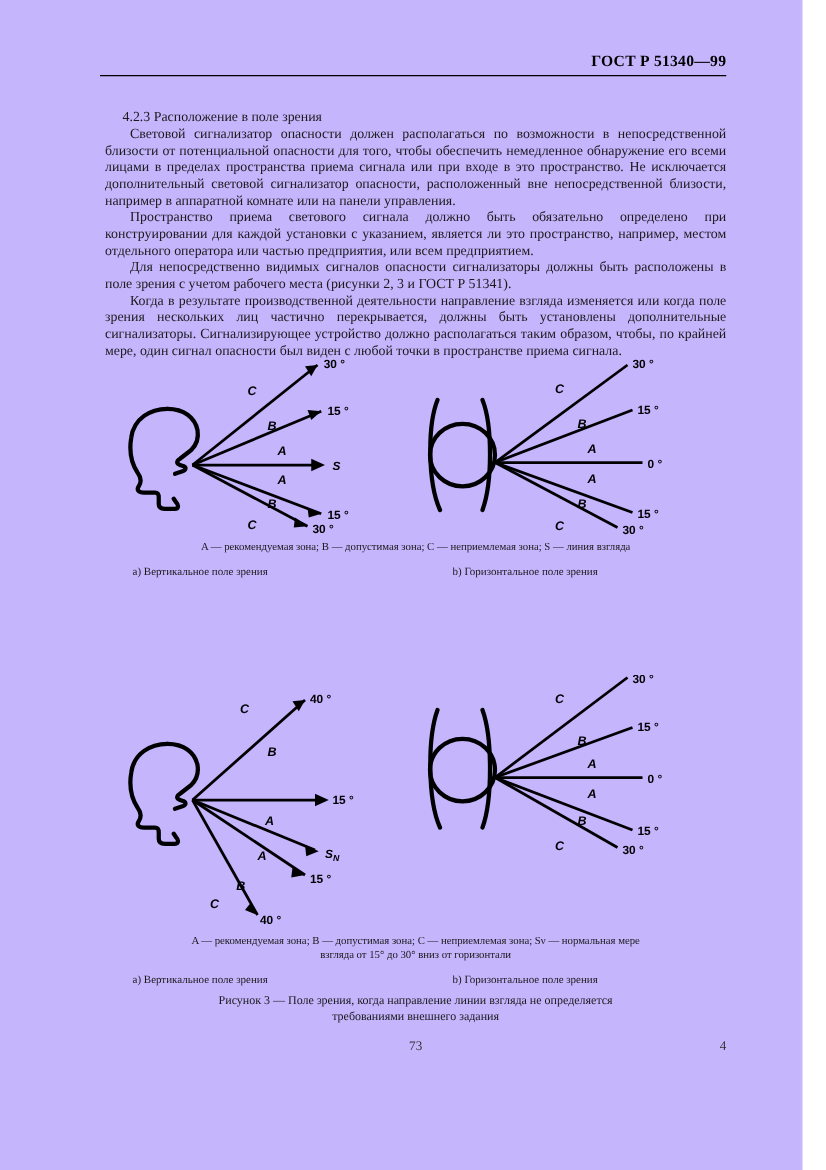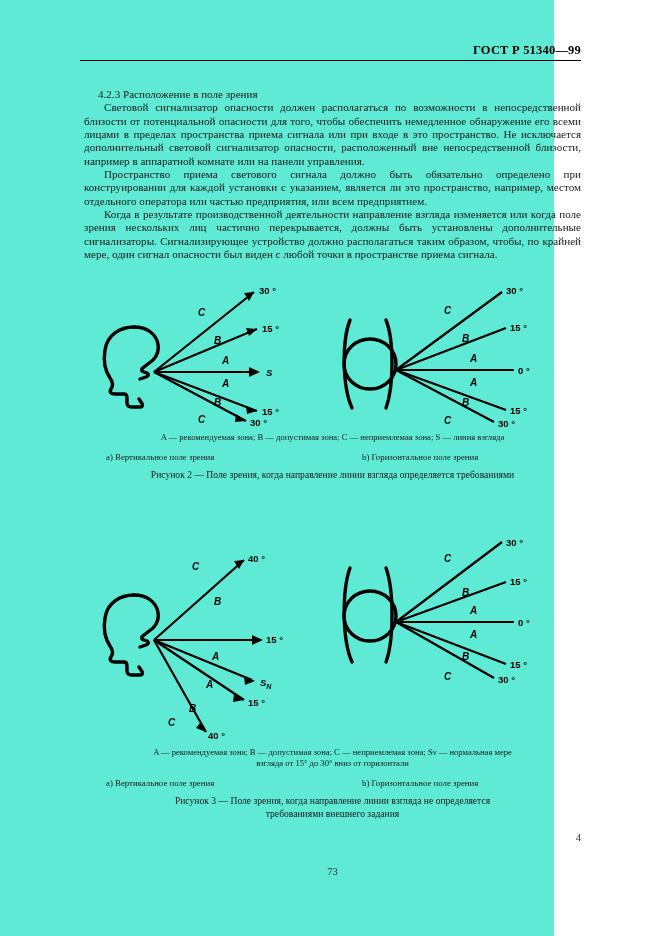--- a/index.html
+++ b/index.html
@@ -12,23 +12,23 @@
     width: 661px;
     height: 936px;
     position: relative;
     font-family: "Liberation Serif", "DejaVu Serif", serif;
     color: #111;
     overflow: hidden;
   }
   .page {
     position: absolute;
     left: 0; top: 0;
-    width: 554px;
+    width: 642px;
     height: 936px;
-    background: #5eead4;
+    background: #c4b5fd;
   }
 
   
   .header {
     position: absolute;
     left: 80px;
     top: 40px;
     width: 501px;
     text-align: right;
   }
@@ -134,21 +134,20 @@
     top: 832px;
     width: 497px;
     height: 16px;
   }
   .page-num-center {
     position: absolute;
     left: 0; right: 0;
     text-align: center;
     font-size: 10.5px;
     color: #333;
-    margin-top: 34px;
   }
   .page-num-right {
     position: absolute;
     right: 0;
     top: 0;
     font-size: 10.5px;
     color: #333;
   }
 
   svg { display: block; }
@@ -169,20 +168,21 @@
 
   <div class="header">
     <span class="header-title">ГОСТ Р 51340—99</span>
   </div>
   <div class="header-rule"></div>
 
   <div class="body-text">
     <p class="clause">4.2.3  Расположение в поле зрения</p>
     <p>Световой сигнализатор опасности должен располагаться по возможности в непосредственной близости от потенциальной опасности для того, чтобы обеспечить немедленное обнаружение его всеми лицами в пределах пространства приема сигнала или при входе в это пространство. Не исключается дополнительный световой сигнализатор опасности, расположенный вне непосредственной близости, например в аппаратной комнате или на панели управления.</p>
     <p>Пространство приема светового сигнала должно быть обязательно определено при конструировании для каждой установки с указанием, является ли это пространство, например, местом отдельного оператора или частью предприятия, или всем предприятием.</p>
+    <p>Для непосредственно видимых сигналов опасности сигнализаторы должны быть расположены в поле зрения с учетом рабочего места (рисунки 2, 3 и ГОСТ Р 51341).</p>
     <p>Когда в результате производственной деятельности направление взгляда изменяется или когда поле зрения нескольких лиц частично перекрывается, должны быть установлены дополнительные сигнализаторы. Сигнализирующее устройство должно располагаться таким образом, чтобы, по крайней мере, один сигнал опасности был виден с любой точки в пространстве приема сигнала.</p>
   </div>
 
   <div class="figure-block" id="figure2-block">
 
     <div class="diagram-row">
 
       <div class="diagram left">
         <svg width="230" height="148" viewBox="0 0 230 148">
 
@@ -293,21 +293,20 @@
       <span>C — неприемлемая зона;</span>
       <span>S — линия взгляда</span>
     </div>
 
     <div class="sub-captions">
       <span class="sc-left">a)  Вертикальное поле зрения</span>
       <span class="sc-right">b)  Горизонтальное поле зрения</span>
     </div>
 
     <div class="fig-caption">
-      <div>Рисунок 2 — Поле зрения, когда направление линии взгляда определяется требованиями</div>
     </div>
   </div>
 
   <div class="figure-block" id="figure3-block">
 
     <div class="diagram-row">
 
       <div class="diagram left">
         <svg width="230" height="205" viewBox="0 0 230 205">
           <g fill="none" stroke="#000" stroke-width="3.4" stroke-linecap="round" stroke-linejoin="round">

